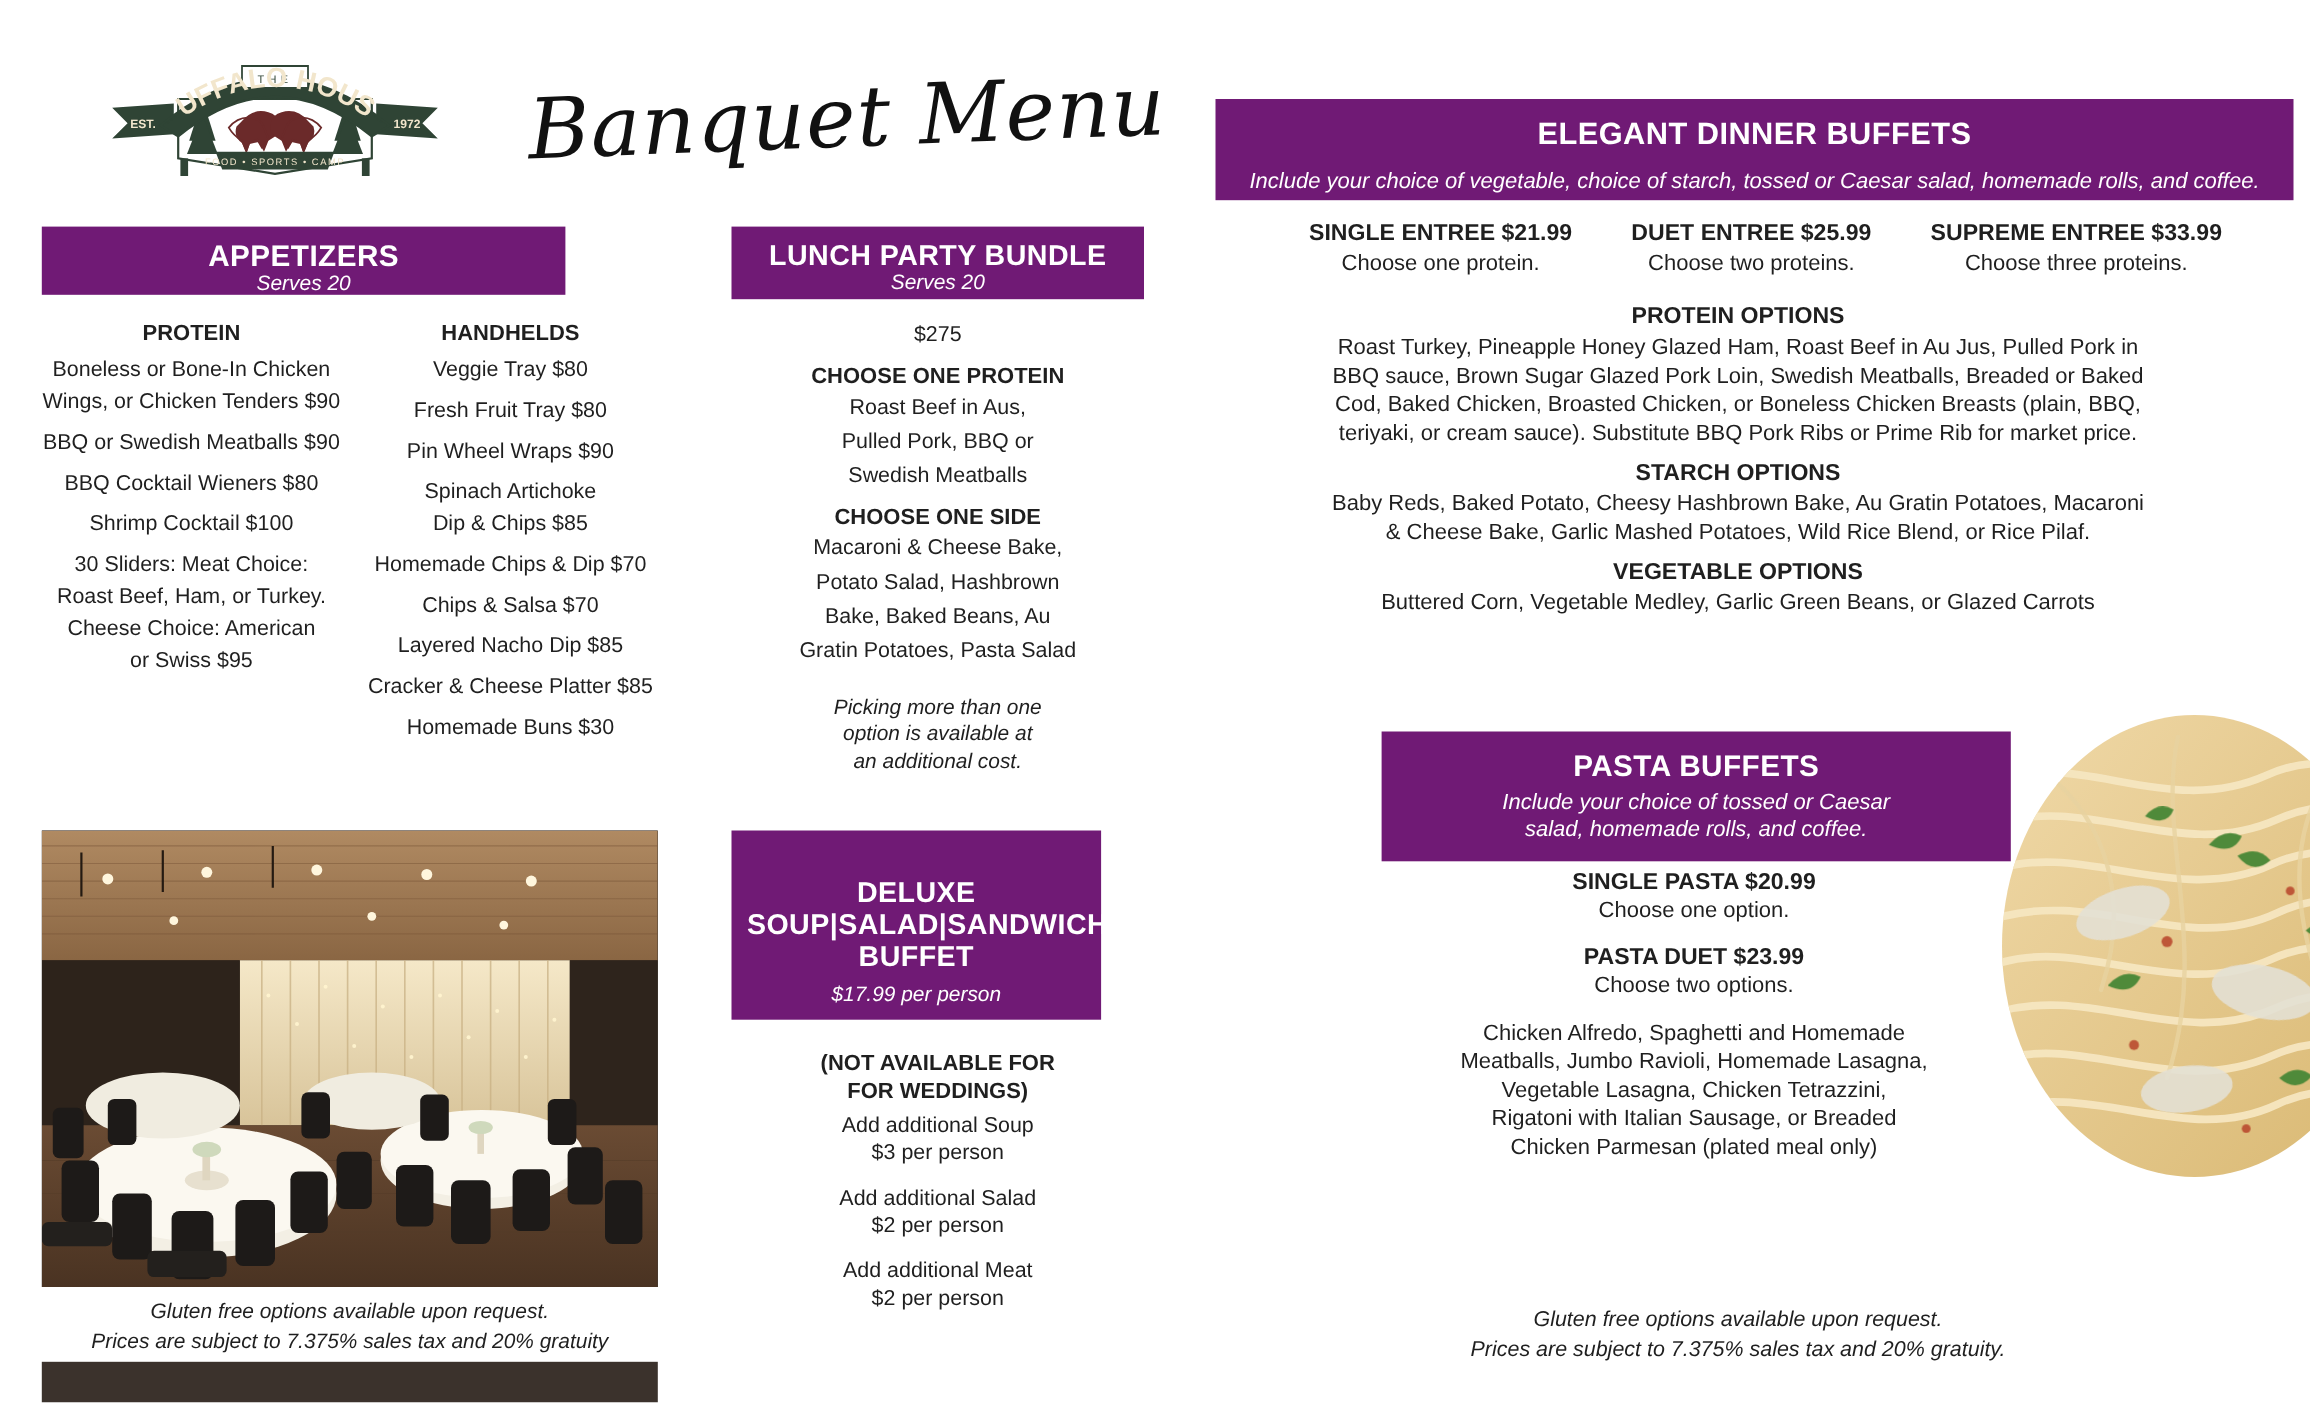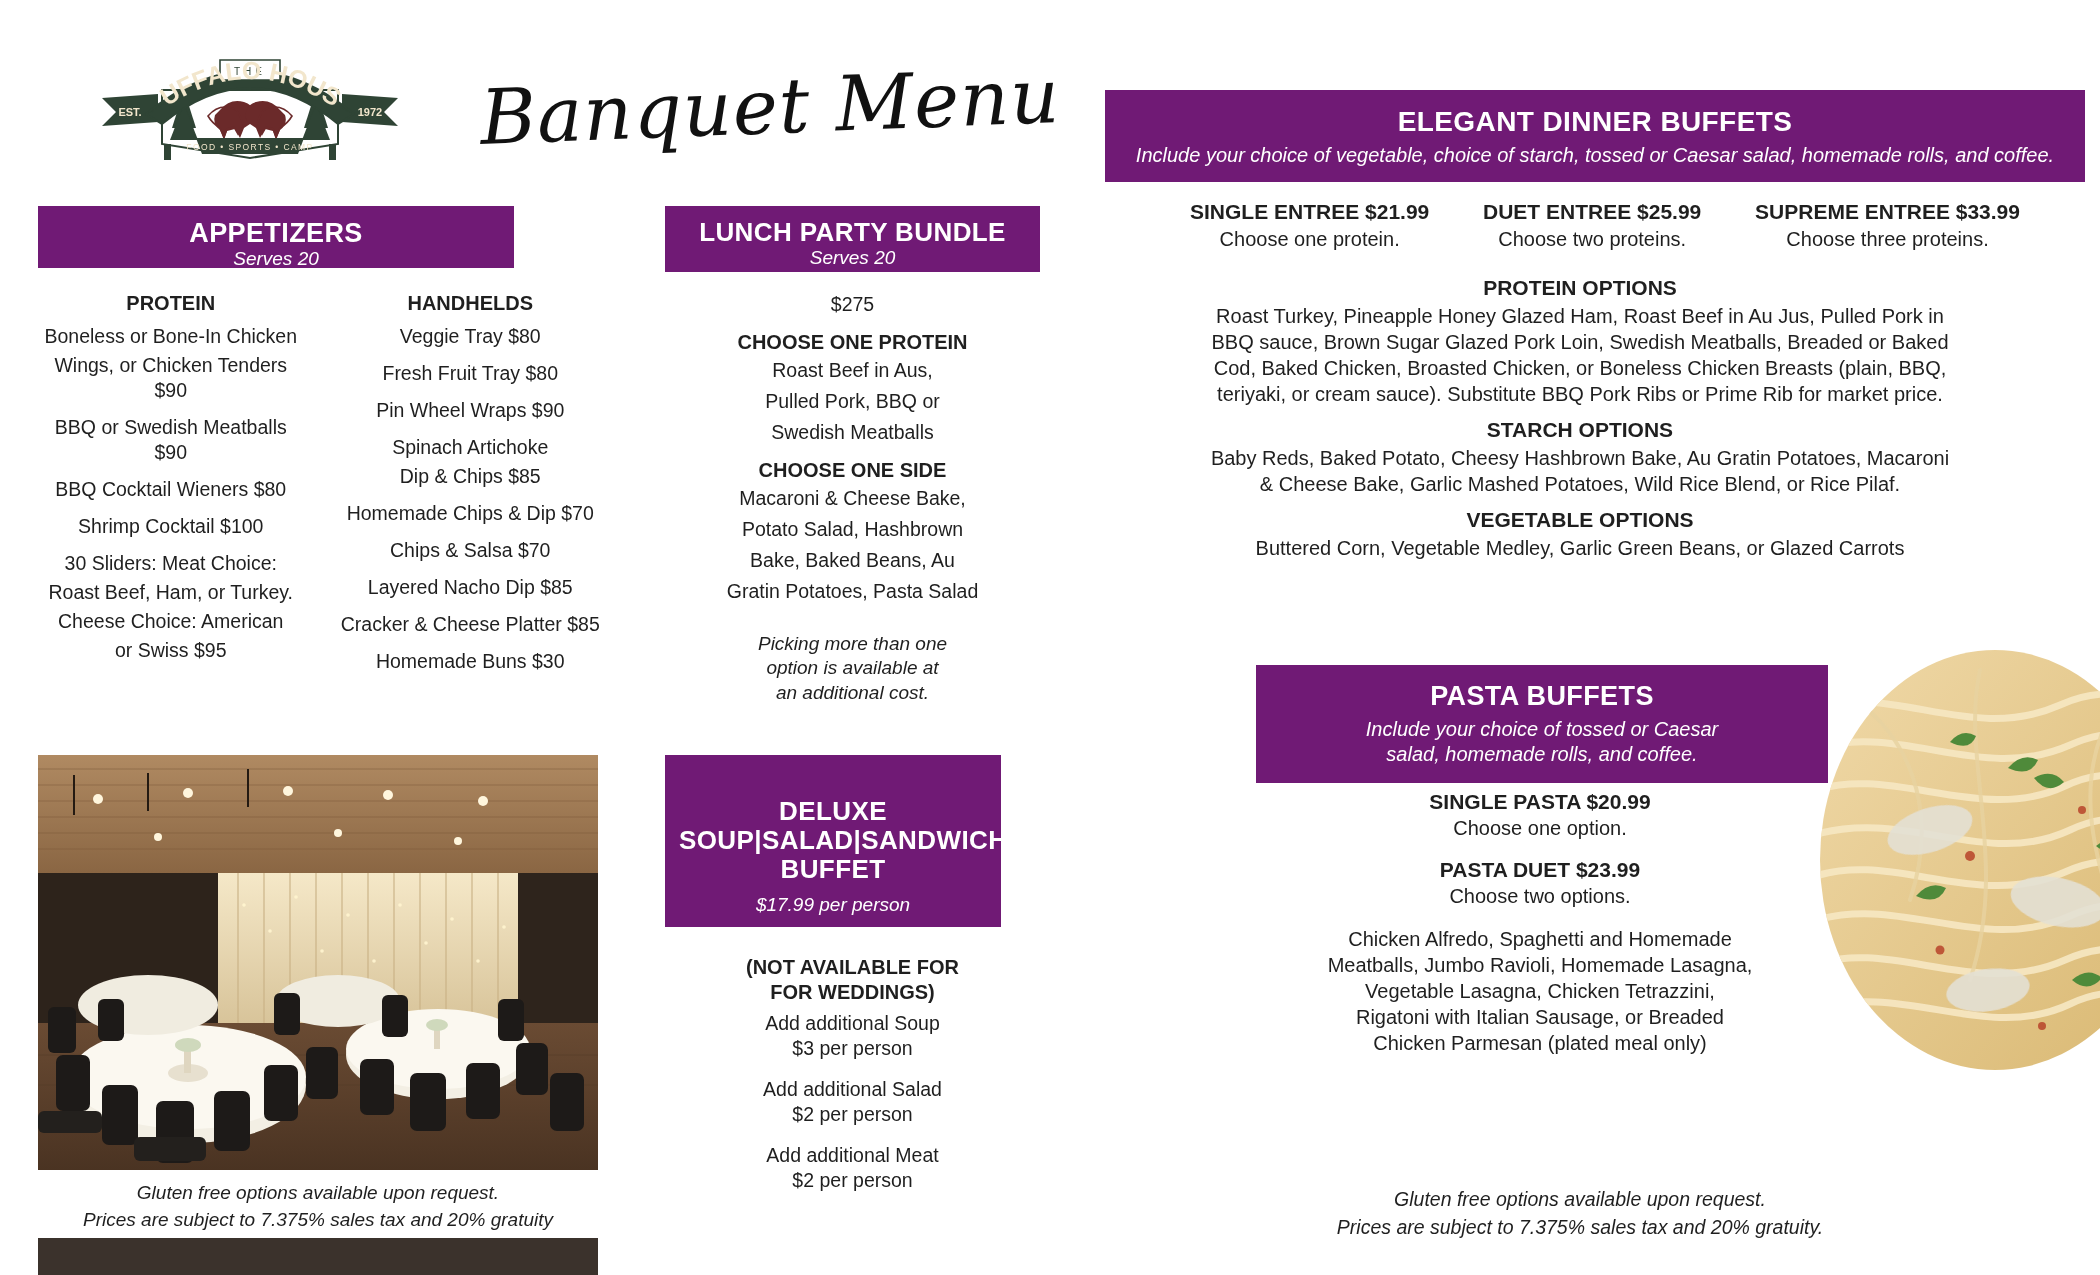--- a/index.html
+++ b/index.html
@@ -48,21 +48,21 @@
     color: #111;
     white-space: nowrap;
     transform: rotate(-2.2deg);
   }
 
   
   .app-bar { position: absolute; left: 38px; top: 206px; width: 476px; height: 62px; }
   .app-bar .bar-title { font-size: 27px; }
   .app-bar .bar-sub { font-size: 19px; }
 
-  .app-cols { position: absolute; left: 38px; top: 292px; width: 565px; display: flex; gap: 34px; }
+  .app-cols { position: absolute; left: 38px; top: 292px; width: 565px; display: flex; gap: 18px; }
   .app-col { width: 272px; }
   .app-col .sec-head { font-size: 20px; margin-bottom: 9px; }
   .app-col .ln { font-size: 19.5px; margin-bottom: 12px; }
   .app-col .ln.tight { margin-bottom: 4px; }
 
   
   .lunch-bar { position: absolute; left: 665px; top: 206px; width: 375px; height: 66px; }
   .lunch-bar .bar-title { font-size: 26px; }
   .lunch-bar .bar-sub { font-size: 19px; }
   .lunch-body { position: absolute; left: 660px; top: 292px; width: 385px; }
@@ -91,21 +91,21 @@
   .deluxe-bar .bar-sub { font-size: 19px; margin-top: 10px; }
   .deluxe-body { position: absolute; left: 660px; top: 955px; width: 385px; }
   .deluxe-body .sec-head { font-size: 20px; line-height: 1.25; margin-bottom: 6px; }
   .deluxe-body .ln { font-size: 19.5px; margin-bottom: 16px; line-height: 1.28; }
 
   
   .right { position: absolute; left: 1060px; top: 0; width: 1040px; height: 1275px; }
 
   .edb-bar { position: absolute; left: 45px; top: 90px; width: 980px; height: 92px; padding-top: 16px; }
   .edb-bar .bar-title { font-size: 28px; }
-  .edb-bar .bar-sub { font-size: 20px; margin-top: 6px; text-align: center; }
+  .edb-bar .bar-sub { font-size: 20px; margin-top: 16px; text-align: center; }
 
   .entree-row { position: absolute; left: 130px; top: 200px; width: 830px; display: flex; justify-content: space-between; }
   .entree-col { text-align: center; }
   .entree-col .et { font-weight: bold; font-size: 21px; }
   .entree-col .es { font-size: 20px; margin-top: 4px; }
 
   .opt-block { position: absolute; width: 880px; left: 80px; }
   .opt-block .sec-head { font-size: 21px; margin-bottom: 3px; }
   .opt-block .ln { font-size: 20px; line-height: 1.3; }
   #protein-options { top: 276px; }

